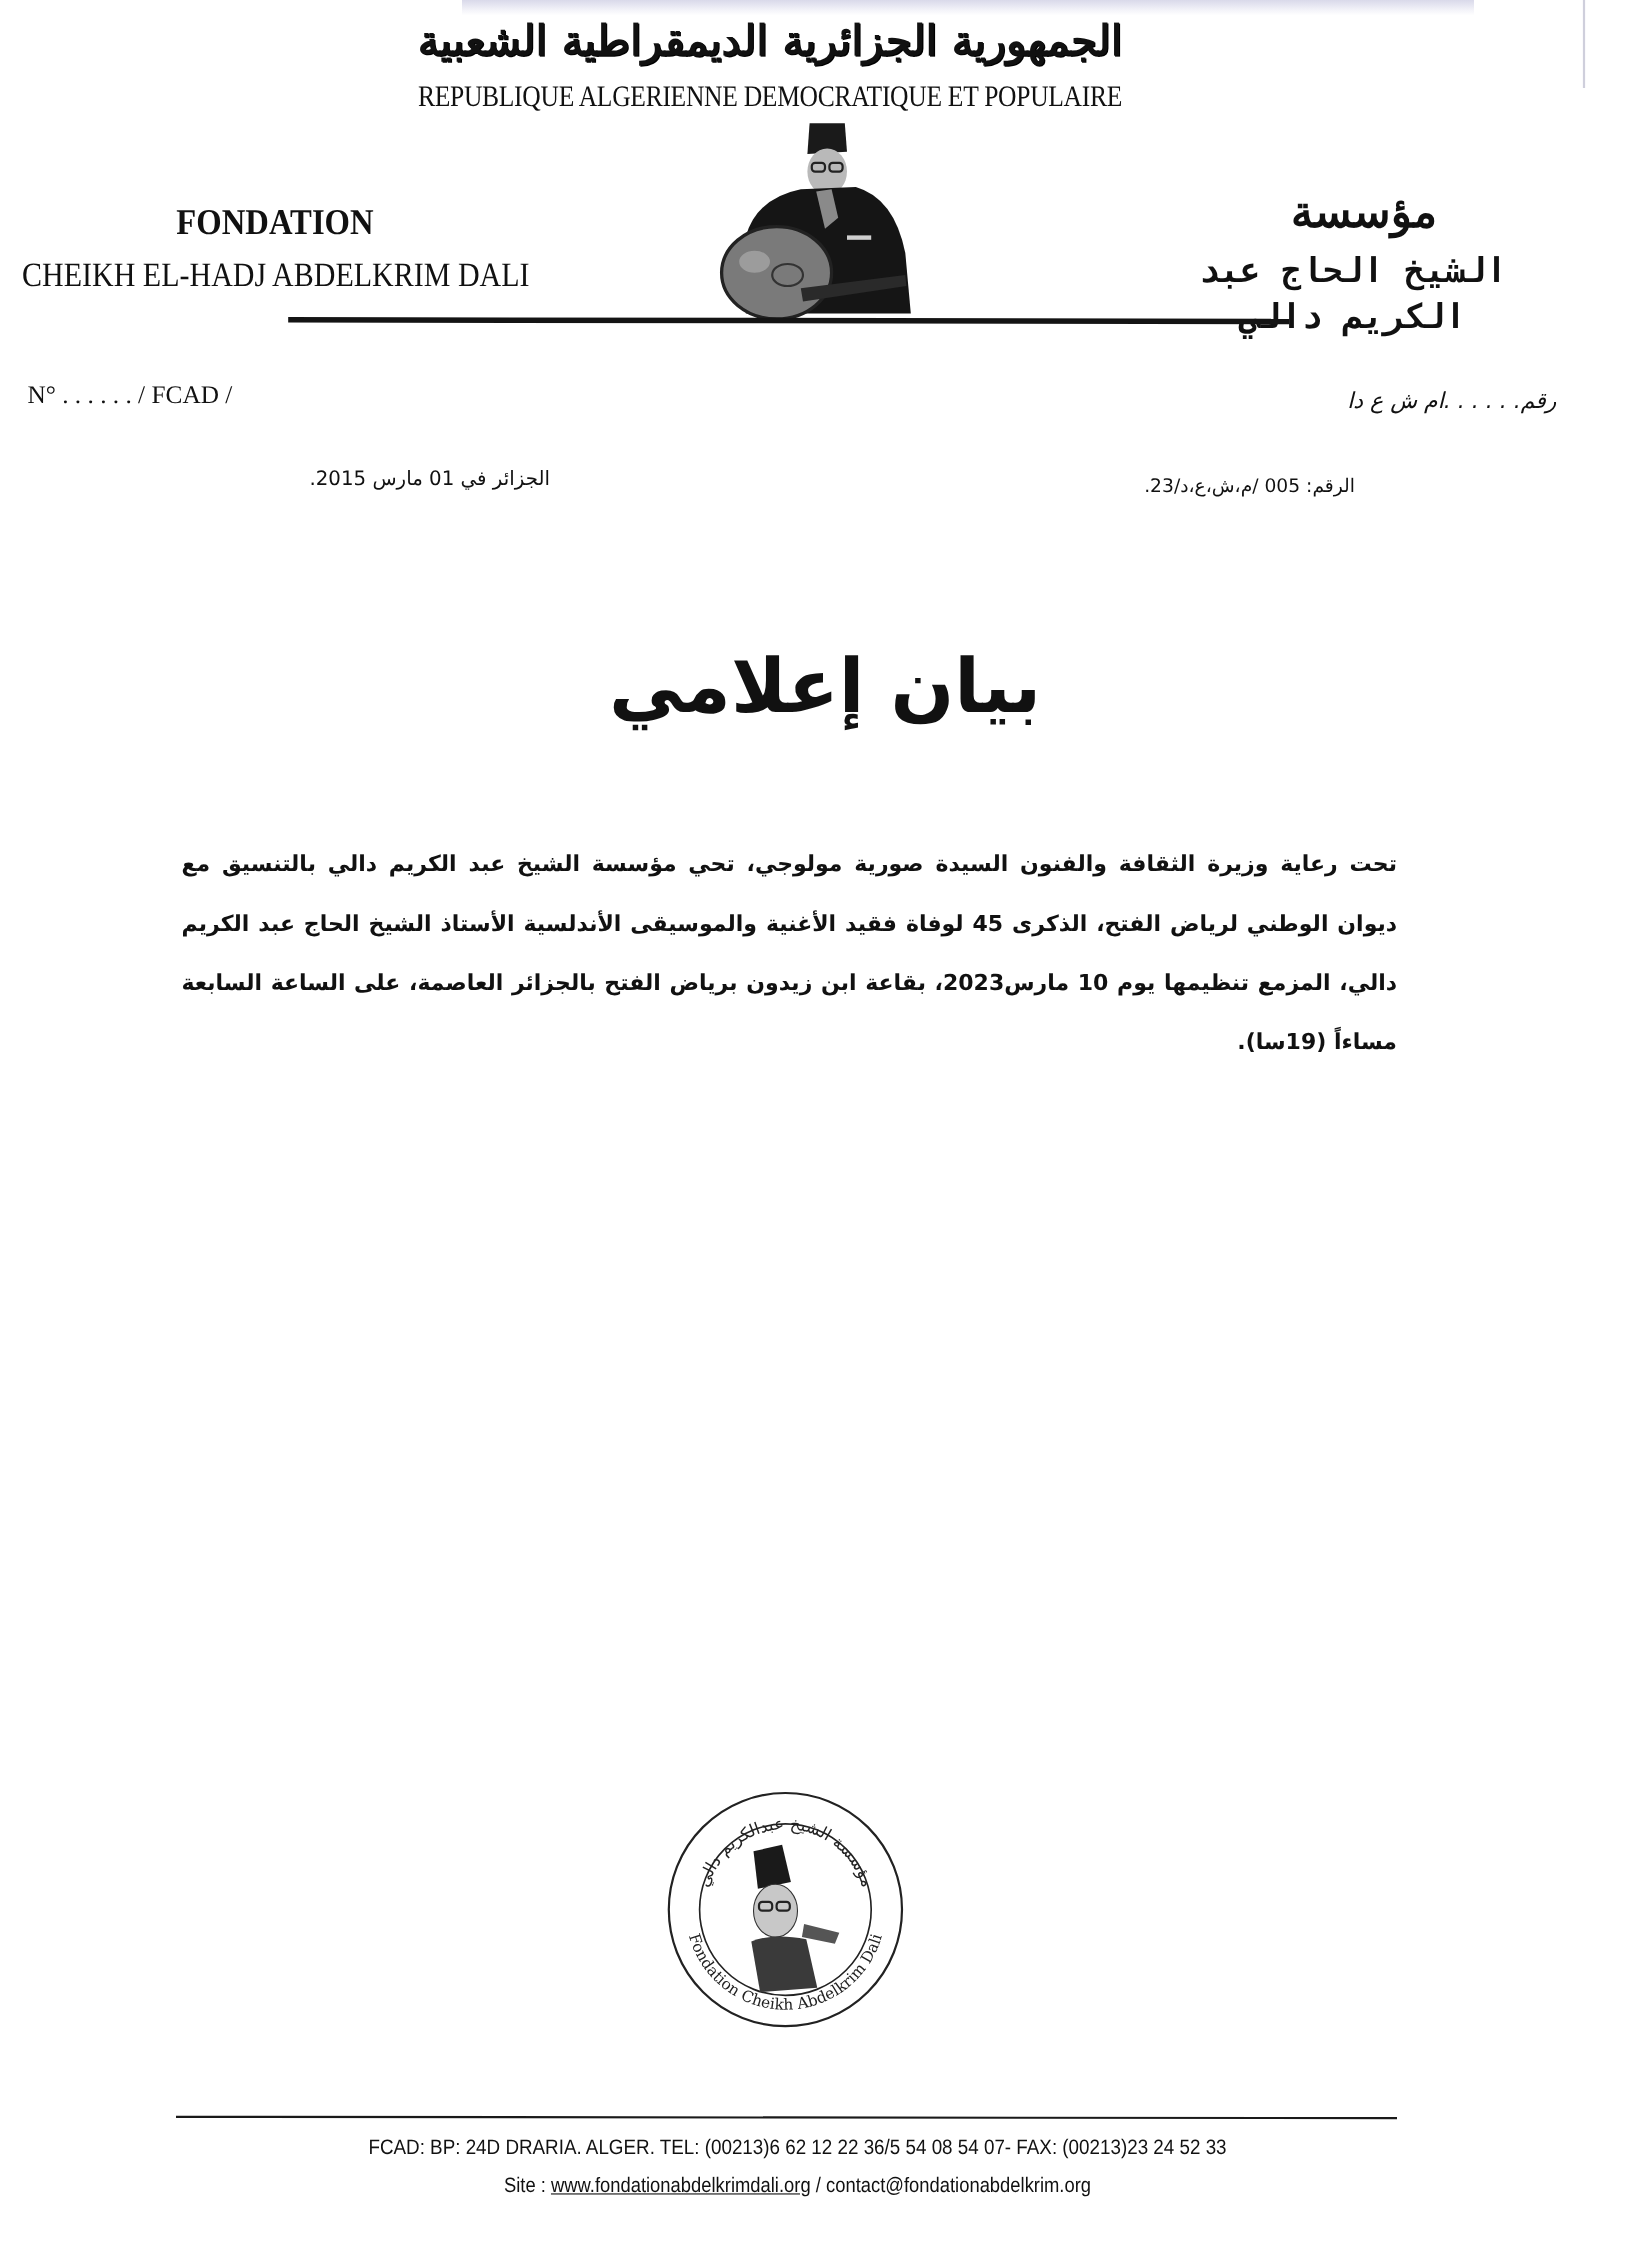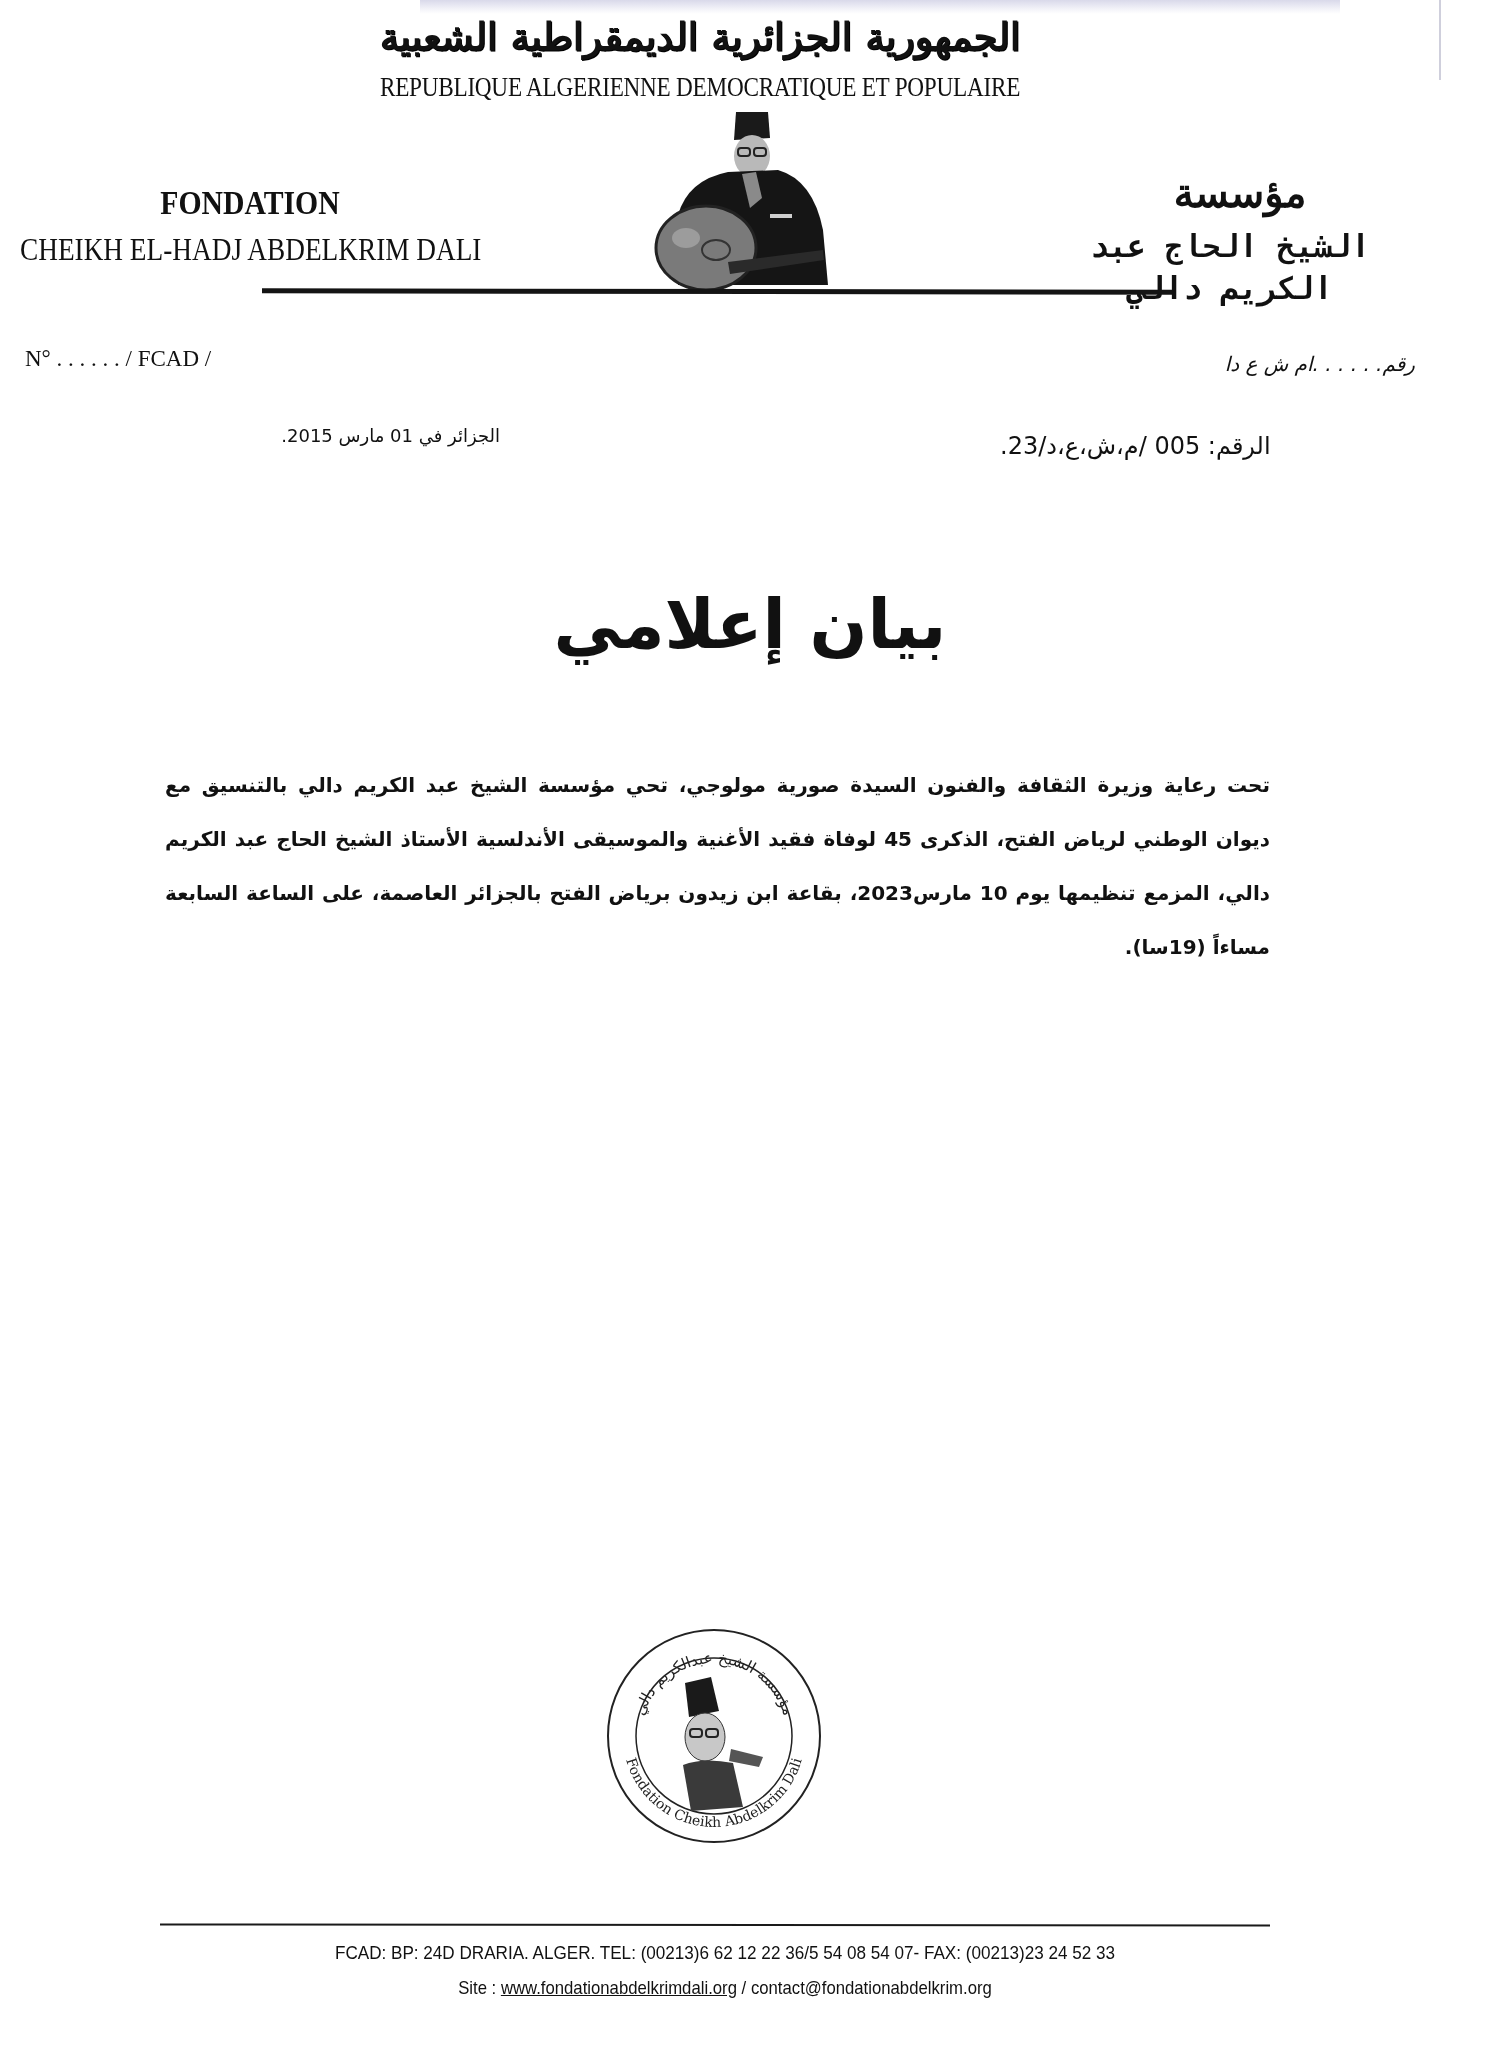--- a/index.html
+++ b/index.html
@@ -119,23 +119,23 @@
       left: 200px; top: 425px; width: 300px;
       direction: rtl;
       text-align: right;
       font-family: "DejaVu Sans", sans-serif;
       font-size: 18px;
       white-space: nowrap;
     }
     .ref-num {
       left: 1000px; top: 432px; width: 272px;
       direction: rtl;
-      text-align: left;
-      font-family: "DejaVu Sans", sans-serif;
-      font-size: 24px;
+      text-align: center;
+      font-family: "DejaVu Sans", sans-serif;
+      font-size: 17px;
       white-space: nowrap;
     }
 
     
     .doc-title {
       left: 400px; top: 585px; width: 700px;
       text-align: center;
       direction: rtl;
       font-family: "DejaVu Sans", sans-serif;
       font-weight: bold;

